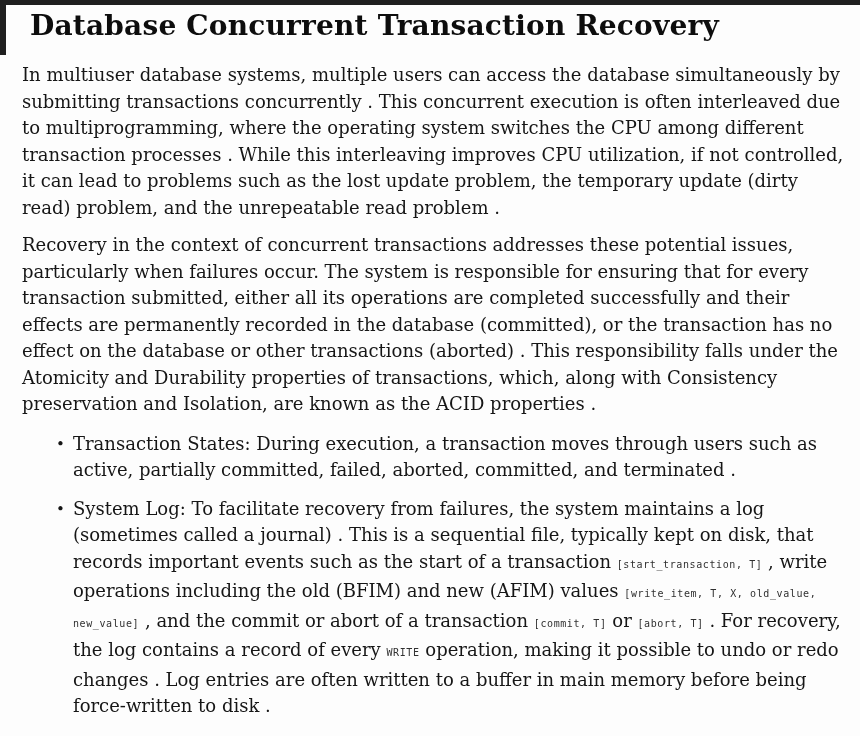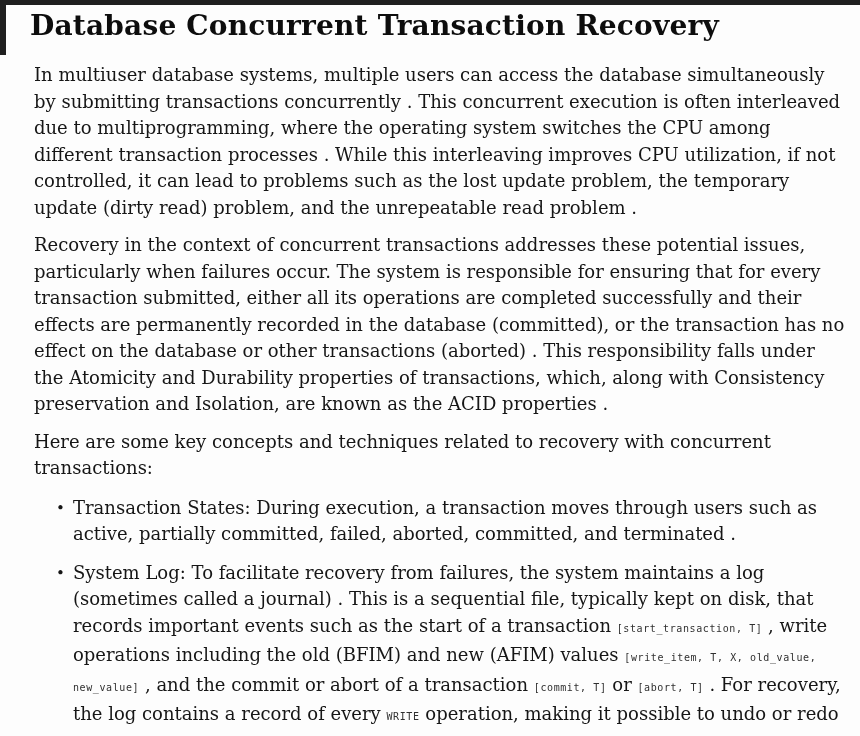--- a/index.html
+++ b/index.html
@@ -40,21 +40,21 @@
   }
   h1.page-title {
     margin: 4px 0 19px 8px;
     font-size: 28px;
     line-height: 34px;
     font-weight: 700;
     color: var(--heading-text);
     letter-spacing: 0.2px;
   }
   .para {
-    margin: 0 0 11px 12px;
+    margin: 0 0 11px 0;
     font-size: 18px;
     line-height: 26.5px;
   }
   ul.concept-list {
     list-style: none;
     margin: 13px 0 0 0;
     padding: 0 0 0 34px;
   }
   ul.concept-list li {
     position: relative;
@@ -85,21 +85,20 @@
 <div class="page">
   <div class="top-border"></div>
   <div class="left-border-stub"></div>
 
   <h1 class="page-title">Database Concurrent Transaction Recovery</h1>
 
   <p class="para"><span class="seg-normal">In multiuser database systems, multiple users can access the database simultaneously by submitting transactions concurrently . This concurrent execution is often interleaved due to multiprogramming, where the operating system switches the CPU among different transaction processes . While this interleaving improves CPU utilization, if not controlled, it can lead to problems such as the lost update problem, the temporary update (dirty read) problem, and the unrepeatable read problem .</span></p>
 
   <p class="para"><span class="seg-normal">Recovery in the context of concurrent transactions addresses these potential issues, particularly when failures occur. The system is responsible for ensuring that for every transaction submitted, either all its operations are completed successfully and their effects are permanently recorded in the database (committed), or the transaction has no effect on the database or other transactions (aborted) . This responsibility falls under the Atomicity and Durability properties of transactions, which, along with Consistency preservation and Isolation, are known as the ACID properties .</span></p>
 
-  <p class="para"><span class="seg-normal">Here are some key concepts and techniques related to recovery with concurrent transactions:</span></p>
 
   <ul class="concept-list">
     <li>
       <span class="bullet">•</span>
       <span class="li-text"><span class="seg-bold">Transaction States:</span><span class="seg-normal"> During execution, a transaction moves through users such as active, partially committed, failed, aborted, committed, and terminated .</span></span>
     </li>
     <li>
       <span class="bullet">•</span>
       <span class="li-text"><span class="seg-bold">System Log:</span><span class="seg-normal"> To facilitate recovery from failures, the system maintains a log (sometimes called a journal) . This is a sequential file, typically kept on disk, that records important events such as the start of a transaction </span><span class="seg-code">[start_transaction, T]</span><span class="seg-normal"> , write operations including the old (BFIM) and new (AFIM) values </span><span class="seg-code">[write_item, T, X, old_value, new_value]</span><span class="seg-normal"> , and the commit or abort of a transaction </span><span class="seg-code">[commit, T]</span><span class="seg-normal"> or </span><span class="seg-code">[abort, T]</span><span class="seg-normal"> . For recovery, the log contains a record of every </span><span class="seg-code">WRITE</span><span class="seg-normal"> operation, making it possible to undo or redo changes . Log entries are often written to a buffer in main memory before being force-written to disk .</span></span>
     </li>

